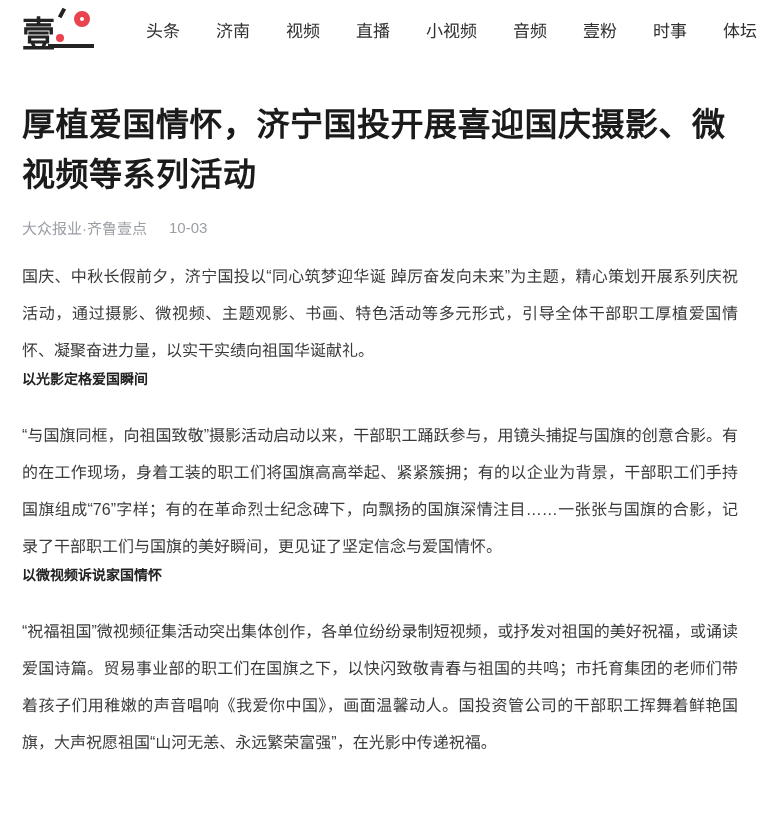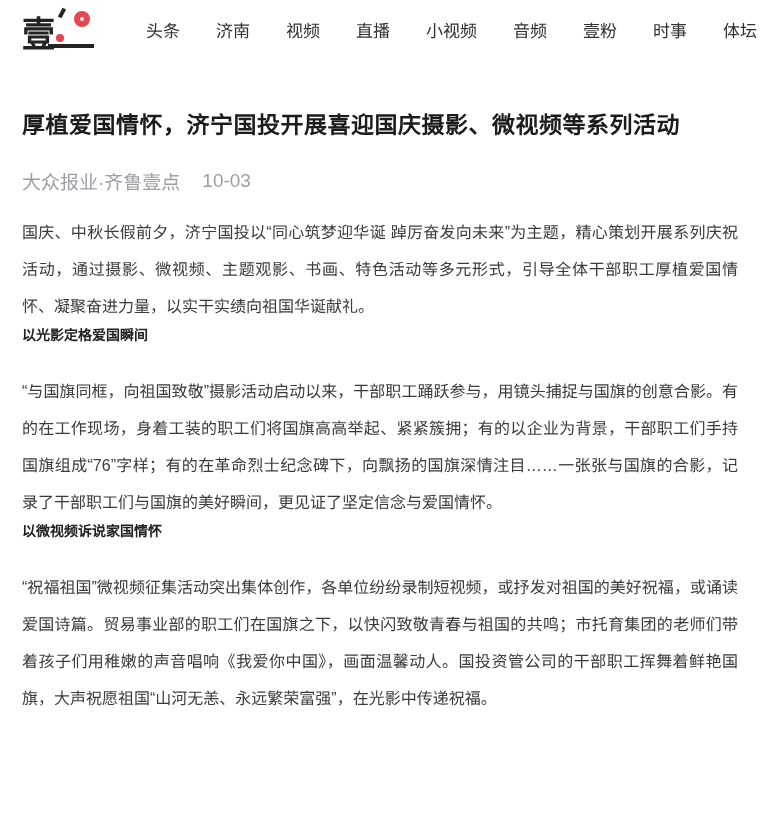--- a/index.html
+++ b/index.html
@@ -73,32 +73,32 @@
     margin-left: 52px;
     font-size: 17px;
     color: #303030;
   }
   .nav-item { cursor: pointer; flex: 0 0 auto; }
 
   
   .article { padding: 0 22px; }
   .article-title {
     margin-top: 42px;
-    font-size: 23px;
+    font-size: 33px;
     line-height: 50px;
     font-weight: 700;
     color: #1b1b1b;
     letter-spacing: 0.5px;
   }
   .byline {
     margin-top: 17px;
     display: flex;
     align-items: center;
     gap: 22px;
-    font-size: 19px;
+    font-size: 15px;
     color: #9b9ea4;
   }
   .article p {
     margin-top: 20px;
     font-size: 16px;
     line-height: 37px;
     color: #3b3b3b;
     text-align: justify;
     text-justify: inter-ideograph;
   }

